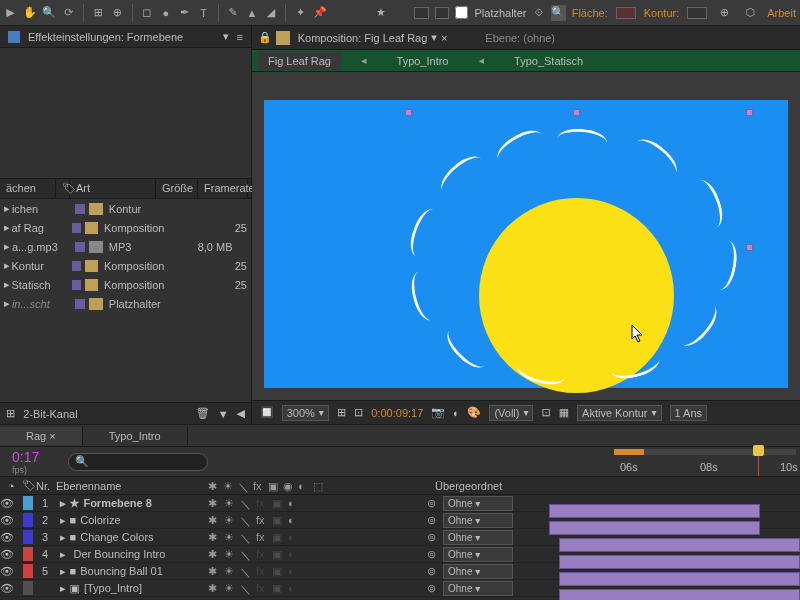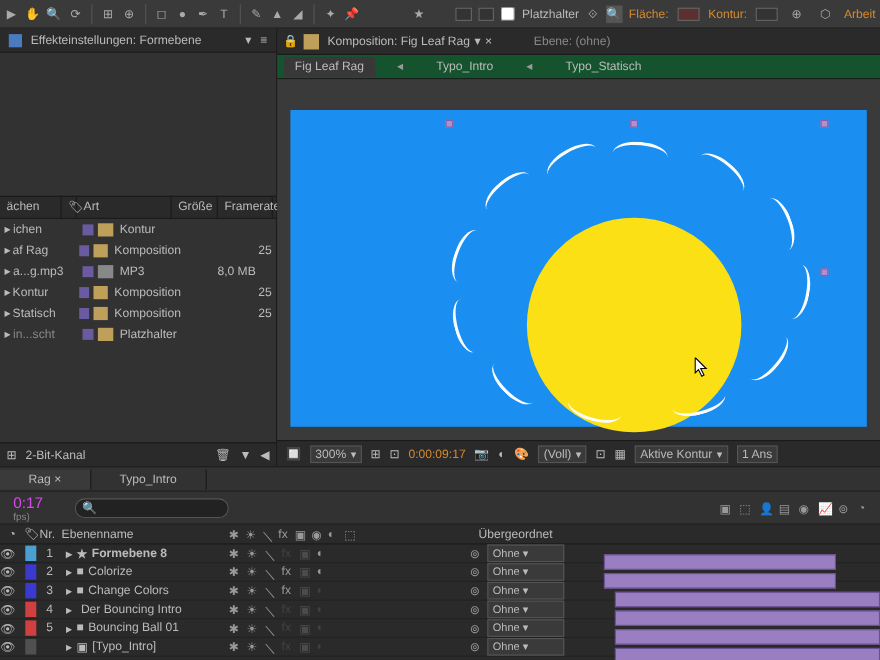--- a/index.html
+++ b/index.html
@@ -18,21 +18,21 @@
 .col-headers span{padding:3px 6px;border-right:1px solid #1a1a1a}
 .proj-row{display:flex;align-items:center;padding:2px 4px;height:19px;font-size:11px}
 .proj-row .ic{width:14px;height:12px;margin-right:6px}
 .folder-ic{background:#bfa05a}
 .comp-ic{background:#bfa05a}
 .mp3-ic{background:#888}
 .ph-ic{background:#bfa05a}
 .proj-row .nm{width:60px;overflow:hidden;text-overflow:ellipsis;white-space:nowrap}
 .proj-row .tp{width:90px}
 .proj-row .sz{width:50px}
-.italic{color:#888}
+.italic{font-style:italic;color:#888}
 .bottom-bar1{position:absolute;bottom:0;left:0;right:0;height:22px;background:#2a2a2a;border-top:1px solid #1a1a1a;display:flex;align-items:center;padding:0 6px;gap:8px;font-size:10px}
 .viewer{position:absolute;left:252px;top:26px;right:0;height:398px;background:#282828;display:flex;flex-direction:column}
 .v-tabs{height:24px;background:#2a2a2a;display:flex;align-items:center;gap:4px;padding:0 6px;border-bottom:1px solid #1a1a1a}
 .v-tab-icon{width:14px;height:14px;background:#bfa05a;margin-right:4px}
 .v-subtabs{height:22px;background:#14532d;display:flex;align-items:center;gap:16px;padding:0 6px;border-bottom:1px solid #1a1a1a;font-size:11px}
 .v-subtab{padding:3px 10px;cursor:pointer}
 .v-subtab.act{background:#383838}
 .arrow-small{color:#999;padding:0 4px}
 .canvas-wrap{flex:1;background:#3a3a3a;padding:28px 12px 12px;position:relative;overflow:hidden}
 .canvas{width:100%;height:100%;background:#1b8ef2;position:relative}
@@ -265,20 +265,29 @@
       <span class="sw-ic">▣</span>
       <span class="sw-ic">⬚</span>
       <span class="sw-ic">👤</span>
       <span class="sw-ic">▤</span>
       <span class="sw-ic">◉</span>
       <span class="sw-ic">📈</span>
       <span class="sw-ic">⊚</span>
       <span class="sw-ic">◔</span>
     </div>
   </div>
+  <div class="ruler">
+    <div style="position:absolute;top:2px;left:4px;right:4px;height:6px;background:#444">
+        <div style="position:absolute;left:0;width:30px;height:6px;background:#d68a2e"></div>
+      </div>
+    <span style="left:10px">06s</span>
+    <span style="left:90px">08s</span>
+    <span style="left:170px">10s</span>
+    <div class="playhead" style="left:148px"></div>
+  </div>
   <div class="tl-colhead">
     <span style="width:22px;text-align:center">◔</span>
     <span style="width:10px">🏷</span>
     <span style="width:18px;padding-left:4px">Nr.</span>
     <span style="width:154px;padding-left:6px">Ebenenname</span>
     <span style="width:225px;display:flex;gap:3px;padding-left:4px">
       <span class="sw-ic">✱</span>
         <span class="sw-ic">☀</span>
         <span class="sw-ic">＼</span>
         <span class="sw-ic">fx</span>

